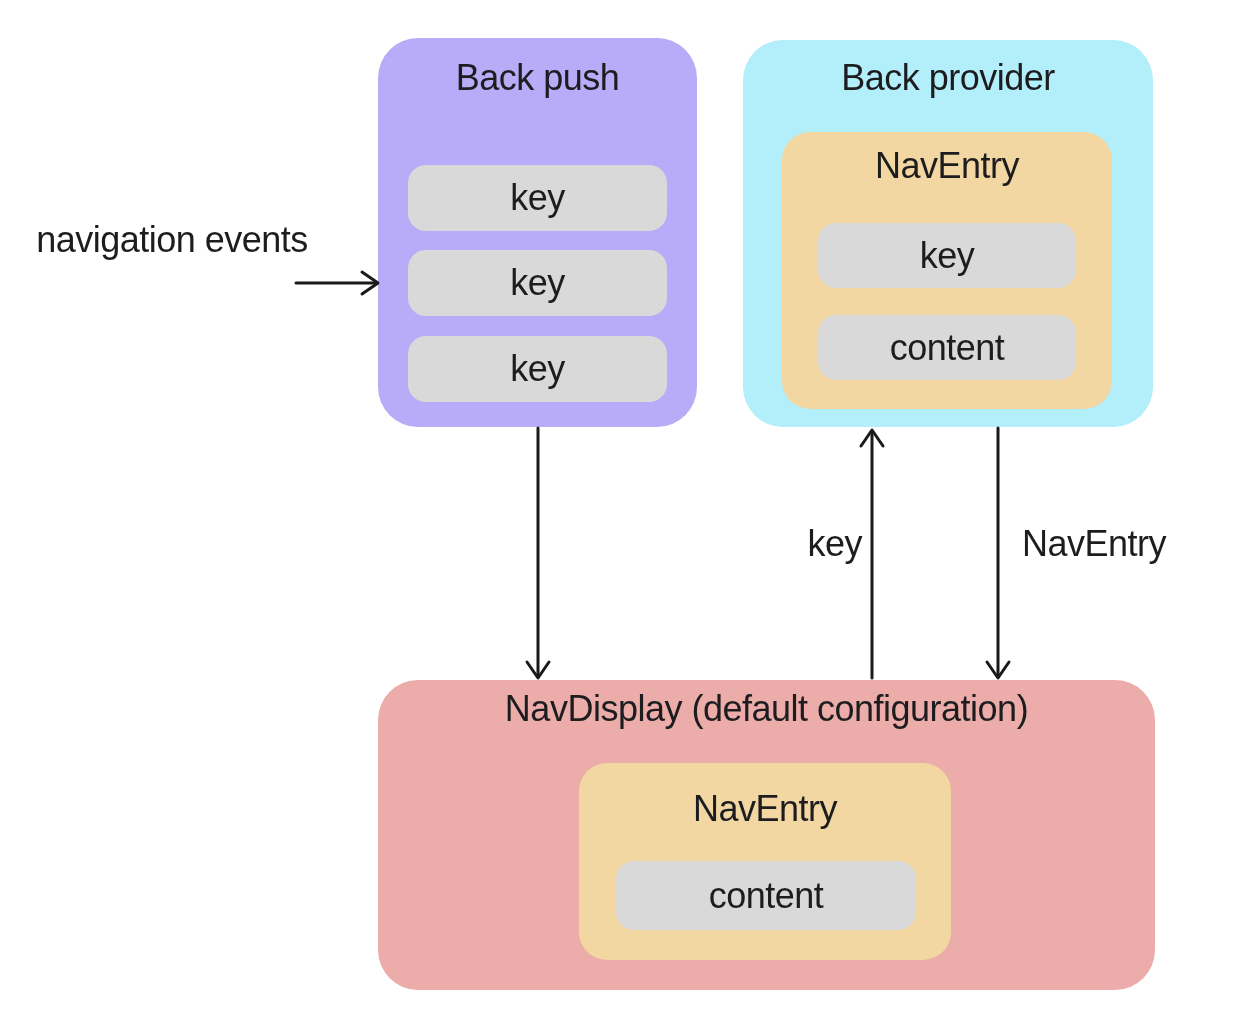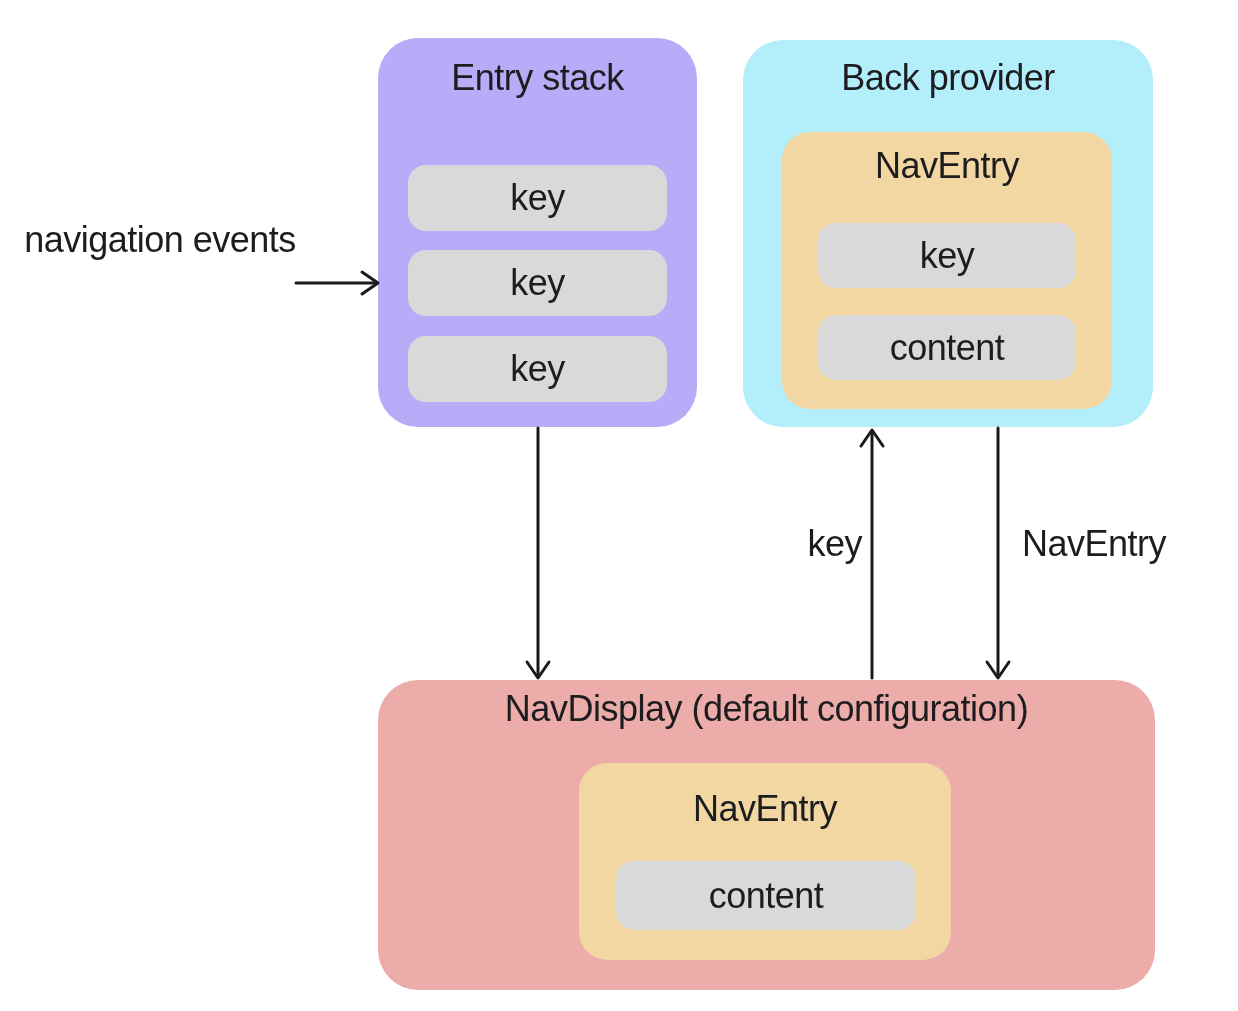--- a/index.html
+++ b/index.html
@@ -81,33 +81,33 @@
   .ep-naventry .pill { left: 36px; width: 258px; height: 65px; }
   .pill-ep-0 { top: 91px; }
   .pill-ep-1 { top: 183px; }
 
   
   .navdisplay { left: 378px; top: 680px; width: 777px; height: 310px; padding-top: 7px; }
   .nd-naventry { left: 201px; top: 83px; width: 372px; height: 197px; padding-top: 24px; }
   .nd-naventry .pill { left: 37px; width: 300px; height: 69px; top: 98px; }
 
   
-  .nav-events { left: 10px; top: 216px; width: 300px; }
+  .nav-events { left: 22px; top: 216px; width: 300px; }
 
   
   .label-key { left: 730px; top: 524px; width: 132px; text-align: right; }
   .label-naventry { left: 1022px; top: 524px; }
 </style>
 </head>
 <body>
 
 <div class="stage">
 
   <div class="box backstack" style="background-color: rgb(184, 171, 248);">
-    <div class="box-title">Entry stack</div>
+    <div class="box-title">Back push</div>
     <div class="pill pill-bs-0" style="background-color: rgb(217, 217, 217);">key</div>
     <div class="pill pill-bs-1" style="background-color: rgb(217, 217, 217);">key</div>
     <div class="pill pill-bs-2" style="background-color: rgb(217, 217, 217);">key</div>
   </div>
 
   <div class="box entryprovider" style="background-color: rgb(179, 238, 251);">
     <div class="box-title">Back provider</div>
     <div class="inner-box ep-naventry" style="background-color: rgb(242, 215, 163);">
       <div class="box-title">NavEntry</div>
       <div class="pill pill-ep-0" style="background-color: rgb(217, 217, 217);">key</div>

